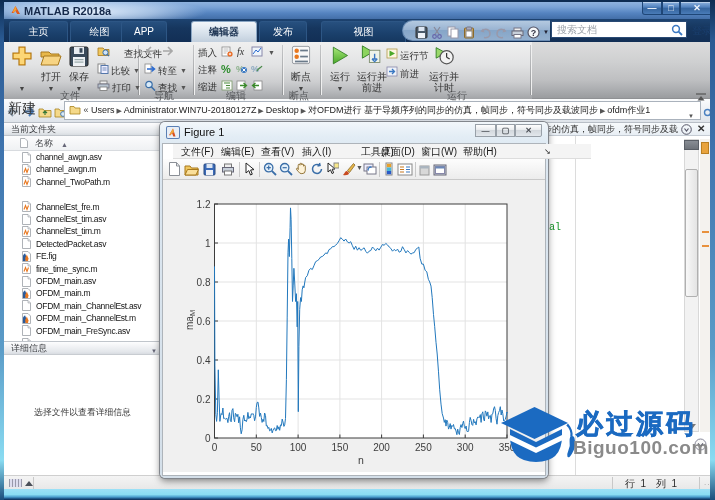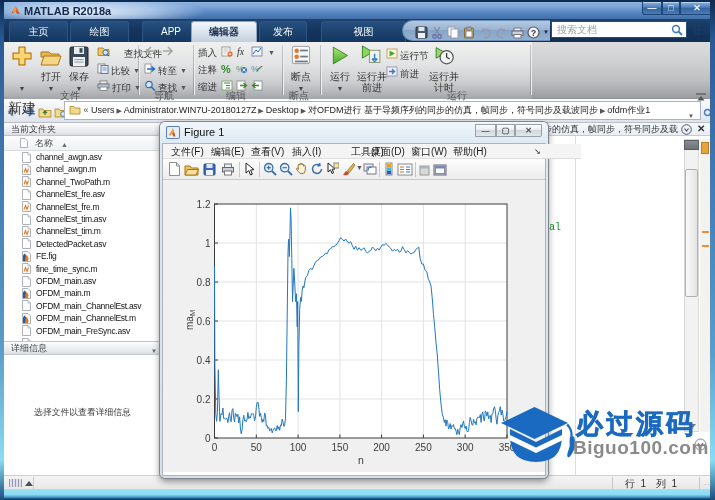--- a/index.html
+++ b/index.html
@@ -52,21 +52,21 @@
 #ed-msgbar{position:absolute;left:539px;top:16px;width:10px;height:293px;background:#f4f2ee;}
 #ed-warn{position:absolute;left:540px;top:19px;width:8px;height:12px;background:#e8a33d;border:1px solid #b97f22;}
 .ed-mark{position:absolute;left:541px;width:7px;height:2px;background:#e8913d;}
 #statusbar{left:2px;top:475px;width:711px;height:14px;background:linear-gradient(180deg,#f4f4f4,#e8e8e8);border-top:1px solid #cfcfcf;z-index:20;font-size:10px;color:#2c2c2c;}
 #figwin{left:160px;top:122px;width:388px;height:356px;z-index:30;border-radius:5px;background:linear-gradient(180deg,#f2f7fb 0%,#e3edf5 4%,#dce7f1 8%,#d4dfe9 100%);box-shadow:0 0 0 1px #82868c,0 3px 7px rgba(50,50,50,.6);}
 #fig-inner{position:absolute;left:3px;top:22px;width:382px;height:331px;background:#fff;box-shadow:0 0 0 1px #aeb4ba;}
 #fig-title{position:absolute;left:24px;top:4px;font-size:11px;color:#111;}
 #figbtns{position:absolute;left:315px;top:2px;width:67px;height:13px;}
 .fb{position:absolute;top:0;height:13px;background:linear-gradient(180deg,#fefefe 0%,#e8ebee 45%,#d3d8dd 50%,#e2e7ec 100%);border:1px solid #98a0a8;}
 .fb span{position:absolute;left:0;right:0;top:0;color:#4a4f55;font-size:8px;line-height:12px;text-align:center;font-weight:bold;}
-#fmenu{position:absolute;left:3px;top:22px;width:418px;height:15px;background:#f4f4f4;border-bottom:1px solid #ddd;font-size:10px;color:#1a1a1a;text-decoration:underline;}
+#fmenu{position:absolute;left:13px;top:22px;width:418px;height:15px;background:#f4f4f4;border-bottom:1px solid #ddd;font-size:10px;color:#1a1a1a;text-decoration:underline;}
 #fmenu span{position:absolute;top:1px;}
 #ftool{position:absolute;left:3px;top:37px;width:382px;height:21px;background:linear-gradient(180deg,#fdfdfd,#ececec);border-bottom:1px solid #c9c9c9;}
 #fcanvas{position:absolute;left:3px;top:58px;width:382px;height:292px;background:#f0f0f0;}
 #wm{left:495px;top:402px;width:215px;height:70px;z-index:40;}
 </style></head>
 <body>
 <div id="win">
  <div class="abs" id="titlebar">
       <div class="abs" id="title-glow"></div>
       <svg class="abs" style="left:8px;top:3px" width="12" height="12" viewBox="0 0 12 12">
@@ -82,21 +82,21 @@
           <span>□</span>
         </div>
      <div class="wb" id="wb3">
           <span>✕</span>
         </div>
    </div>
  </div>
  <div class="abs" id="tabrow">
    <div class="tab" style="left:7px;width:59px;">主页</div>
    <div class="tab" style="left:68px;width:59px;">绘图</div>
-   <div class="tab" style="left:140px;width:58px;">APP</div>
+   <div class="tab" style="left:119px;width:46px;">APP</div>
    <div class="tab sel" style="left:189px;width:66px;">编辑器</div>
    <div class="tab" style="left:257px;width:48px;">发布</div>
    <div class="tab" style="left:319px;width:85px;">视图</div>
    <div class="abs" id="qat">
         <span class="qi" style="left:12px;"><svg width="13" height="13" viewBox="0 0 13 13">
             <rect x="1" y="1" width="11" height="11" rx="1" fill="#4a5a6a" stroke="#333"></rect>
             <rect x="3.5" y="1" width="6" height="4" fill="#dde6f2"></rect>
             <rect x="3" y="7" width="7" height="5" fill="#eef2f8"></rect>
           </svg></span>
         <span class="qi" style="left:28px;"><svg width="12" height="13" viewBox="0 0 12 13">
@@ -373,27 +373,20 @@
           </svg>
           <span class="nm">channel_awgn.m</span>
         </div>
         <div class="frow" style="top:24.8px;">
           <svg class="ficon" width="9" height="11" viewBox="0 0 9 11">
             <path d="M.5 .5 h5.5 L8.5 3 v7.5 H.5 z" fill="#fff" stroke="#9aa0a6" stroke-width=".8"></path>
             <path d="M6 .5 L6 3 L8.5 3" fill="#e8eaec" stroke="#9aa0a6" stroke-width=".6"></path>
             <path d="M2 8.5 L3.5 4.5 L5 8.5 L6.5 4.5" stroke="#e87820" stroke-width="1.1" fill="none"></path>
           </svg>
           <span class="nm">Channel_TwoPath.m</span>
-        </div>
-        <div class="frow" style="top:37.2px;">
-          <svg class="ficon" width="9" height="11" viewBox="0 0 9 11">
-            <path d="M.5 .5 h5.5 L8.5 3 v7.5 H.5 z" fill="#fff" stroke="#9aa0a6" stroke-width=".8"></path>
-            <path d="M6 .5 L6 3 L8.5 3" fill="#e8eaec" stroke="#9aa0a6" stroke-width=".6"></path>
-          </svg>
-          <span class="nm">ChannelEst_fre.asv</span>
         </div>
         <div class="frow" style="top:49.6px;">
           <svg class="ficon" width="9" height="11" viewBox="0 0 9 11">
             <path d="M.5 .5 h5.5 L8.5 3 v7.5 H.5 z" fill="#fff" stroke="#9aa0a6" stroke-width=".8"></path>
             <path d="M6 .5 L6 3 L8.5 3" fill="#e8eaec" stroke="#9aa0a6" stroke-width=".6"></path>
             <path d="M2 8.5 L3.5 4.5 L5 8.5 L6.5 4.5" stroke="#e87820" stroke-width="1.1" fill="none"></path>
           </svg>
           <span class="nm">ChannelEst_fre.m</span>
         </div>
         <div class="frow" style="top:62.0px;">

